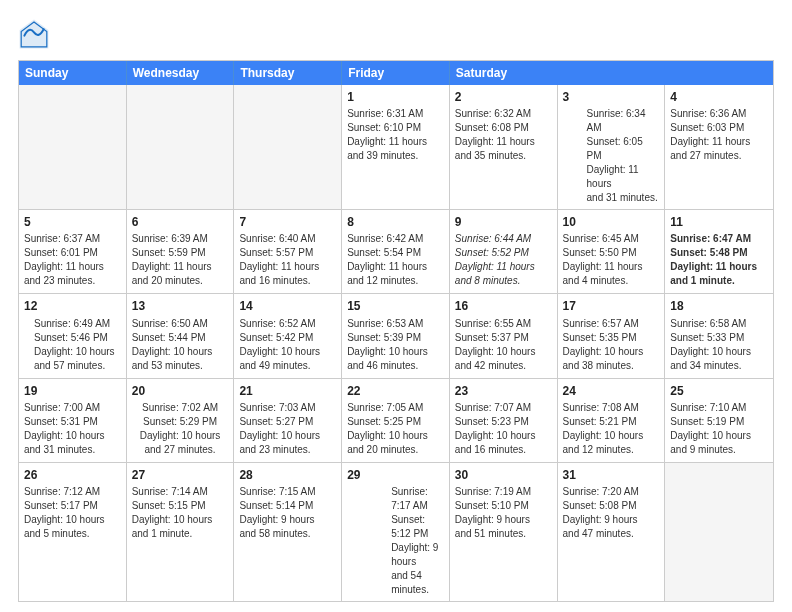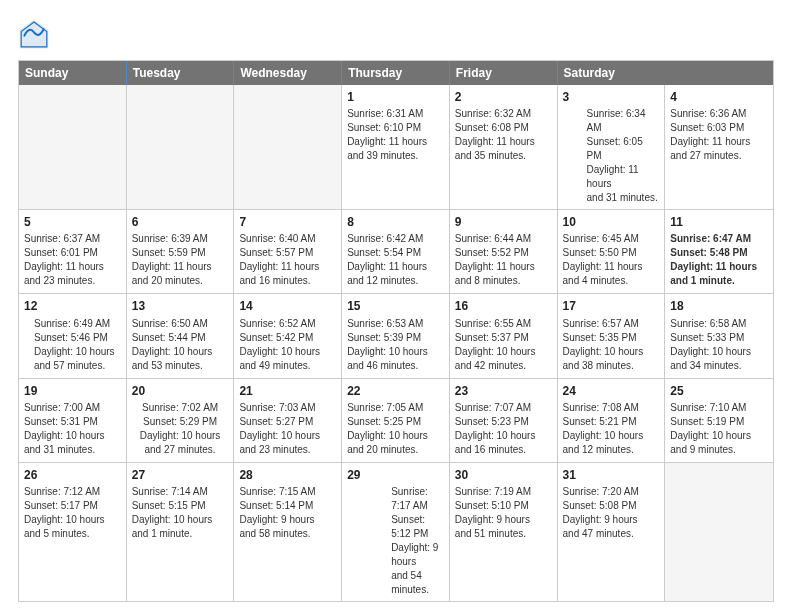--- a/index.html
+++ b/index.html
@@ -54,21 +54,21 @@
     }
     .calendar {
       flex: 1;
       display: flex;
       flex-direction: column;
       border: 1px solid #ccc;
     }
     .cal-header {
       display: grid;
       grid-template-columns: repeat(7, 1fr);
-      background: #737373;
+      background: #3b82f6;
     }
     .cal-header-cell {
       color: #fff;
       font-weight: bold;
       font-size: 12px;
       padding: 5px 6px;
       text-align: left;
       border-right: 1px solid #4a8dd5;
     }
     .cal-header-cell:last-child { border-right: none; }
@@ -126,21 +126,20 @@
     </div>
     <div class="title-block">
       <div class="month-title"></div>
       <div class="location"></div>
     </div>
   </div>
 
   <div class="calendar">
     <div class="cal-header">
     <div class="cal-header-cell">Sunday</div>
-        <div class="cal-header-cell">Tuesday</div>
         <div class="cal-header-cell">Wednesday</div>
         <div class="cal-header-cell">Thursday</div>
         <div class="cal-header-cell">Friday</div>
         <div class="cal-header-cell">Saturday</div>
       </div>
     <div class="cal-body">
     <div class="cal-row">
           <div class="cal-cell empty"></div>
           <div class="cal-cell empty"></div>
           <div class="cal-cell empty"></div>
@@ -197,21 +196,21 @@
           </div>
           <div class="cal-cell">
             <span class="day-num">8</span>
             <div class="cell-text" style="white-space: pre-line;">Sunrise: 6:42 AM
 Sunset: 5:54 PM
 Daylight: 11 hours
 and 12 minutes.</div>
           </div>
           <div class="cal-cell">
             <span class="day-num">9</span>
-            <div class="cell-text" style="white-space: pre-line;">Sunrise: 6:44 AM
+            <div class="cell-text" style="white-space: pre-line; font-style: italic;">Sunrise: 6:44 AM
 Sunset: 5:52 PM
 Daylight: 11 hours
 and 8 minutes.</div>
           </div>
           <div class="cal-cell">
             <span class="day-num">10</span>
             <div class="cell-text" style="white-space: pre-line;">Sunrise: 6:45 AM
 Sunset: 5:50 PM
 Daylight: 11 hours
 and 4 minutes.</div>

